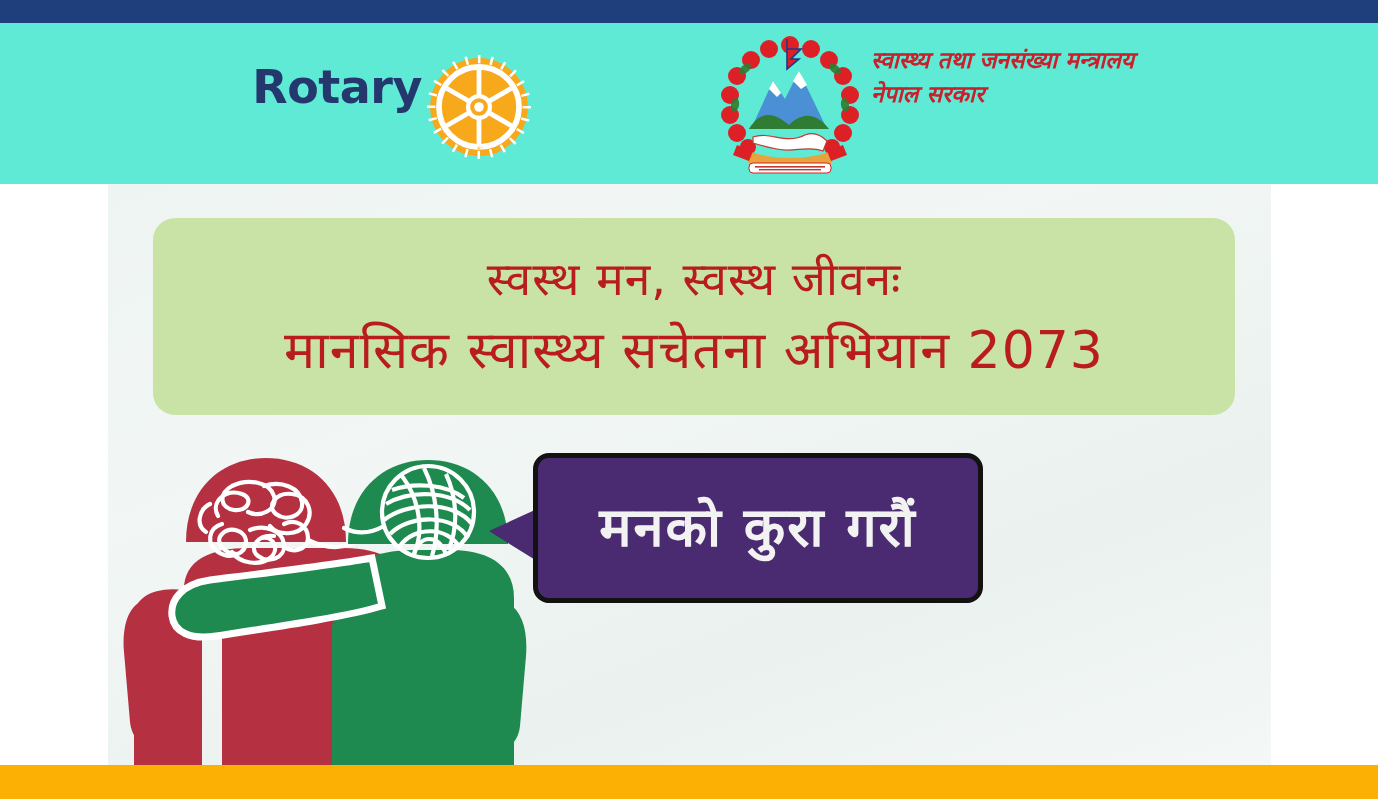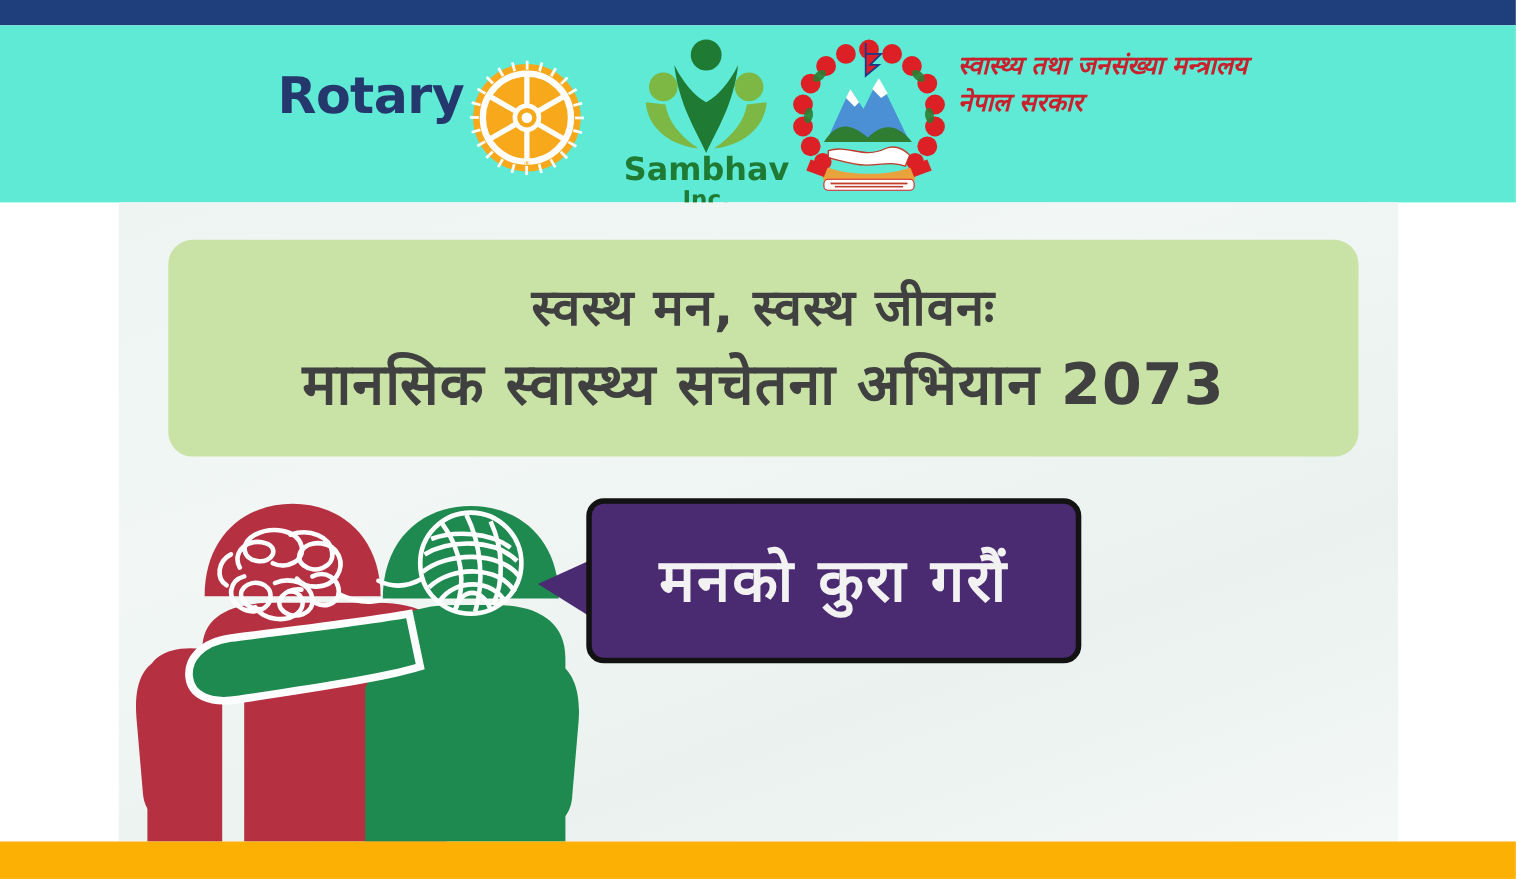--- a/index.html
+++ b/index.html
@@ -92,21 +92,21 @@
 
   
   .title-box{
     position:absolute;left:45px;top:34px;width:1082px;height:197px;
     background:#c9e3a6;
     border-radius:22px;
     display:flex;flex-direction:column;align-items:center;justify-content:center;
   }
   .title-line{
     font-family:"DejaVu Sans", sans-serif;
-    font-weight:bold;color:#404040;text-align:right;white-space:nowrap;
+    font-weight:normal;color:#b91c1c;text-align:right;white-space:nowrap;
   }
   .title-line.t1{font-size:46px;line-height:66px;letter-spacing:1px;}
   .title-line.t2{font-size:52px;line-height:76px;letter-spacing:1px;}
 
   
   .figures{
     position:absolute;left:6px;top:246px;width:420px;height:340px;
   }
 
   
@@ -208,36 +208,20 @@
           </g>
 
           <circle cx="50" cy="50" r="12.5" fill="#ffffff"></circle>
           <circle cx="50" cy="50" r="8.5" fill="#f7a81b"></circle>
           <circle cx="50" cy="50" r="4.6" fill="#ffffff"></circle>
         </g>
         <text x="50" y="92" font-family="DejaVu Sans, sans-serif" font-size="6" fill="#f7a81b" text-anchor="middle">®</text>
       </svg>
     </div>
 
-    <div class="sambhav">
-      <svg class="sambhav-mark" viewBox="0 0 130 108">
-
-        <circle cx="26" cy="44" r="13" fill="#7cb843"></circle>
-        <path d="M10 58 C12 84 36 98 58 100 C40 88 30 74 28 60 Z" fill="#7cb843"></path>
-
-        <circle cx="104" cy="44" r="13" fill="#7cb843"></circle>
-        <path d="M120 58 C118 84 94 98 72 100 C90 88 100 74 102 60 Z" fill="#7cb843"></path>
-
-        <circle cx="65" cy="15" r="14" fill="#1f7a33"></circle>
-        <path d="M36 24 C40 60 56 84 65 104 C74 84 90 60 94 24
-                 C86 40 76 52 65 58 C54 52 44 40 36 24 Z" fill="#1f7a33"></path>
-      </svg>
-      <div class="sambhav-name">Sambhav</div>
-      <div class="sambhav-sub">Inc.</div>
-    </div>
 
     <div class="gov">
       <svg class="gov-emblem" viewBox="0 0 150 148">
 
         <g fill="#dc2026">
           <circle cx="75" cy="12" r="9"></circle>
           <circle cx="54" cy="16" r="9"></circle>
             <circle cx="96" cy="16" r="9"></circle>
           <circle cx="36" cy="27" r="9"></circle>
             <circle cx="114" cy="27" r="9"></circle>

